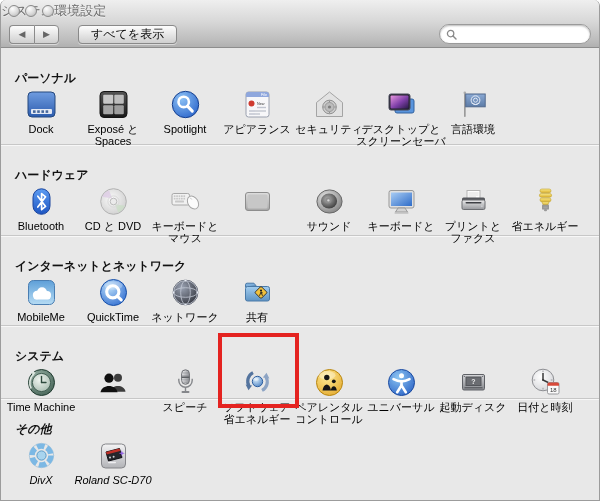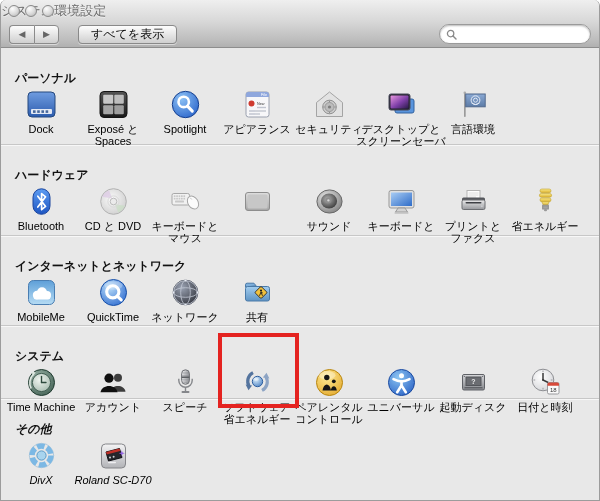--- a/index.html
+++ b/index.html
@@ -536,23 +536,20 @@
           </div>
           <div class="item">
             <span class="icon">
               <svg width="33" height="33" viewBox="0 0 33 33">
                 <circle cx="21" cy="11.8" r="4" fill="#3d3d3d"></circle>
                 <path d="M13.5 25.8 C14.5 18.2, 27.5 18.2, 28.5 25.8 Z" fill="#3d3d3d"></path>
                 <circle cx="12" cy="12.2" r="4.6" fill="#101010"></circle>
                 <path d="M3.5 26.3 C4.8 17.8, 19.2 17.8, 20.5 26.3 Z" fill="#101010"></path>
               </svg>
             </span>
-            <div class="label">
-              <div>アカウント</div>
-            </div>
           </div>
           <div class="item">
             <span class="icon">
               <svg width="33" height="33" viewBox="0 0 33 33">
                 <defs>
                   <linearGradient id="gmc" x1="0" y1="0" x2="1" y2="0">
                     <stop offset="0" stop-color="#f2f2f3"></stop>
                     <stop offset="1" stop-color="#94969a"></stop>
                   </linearGradient>
                 </defs>

